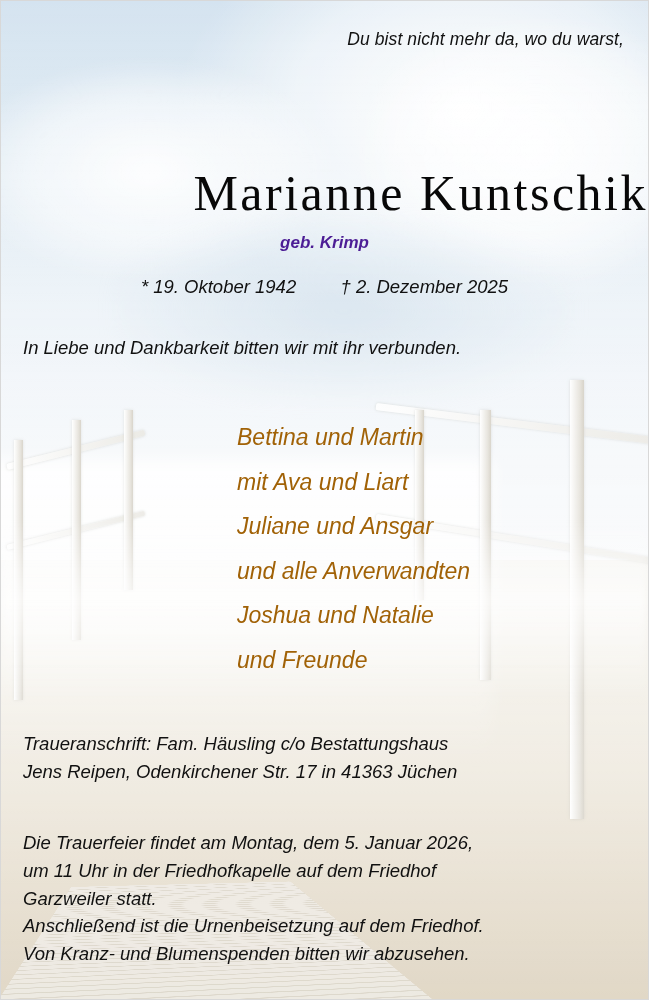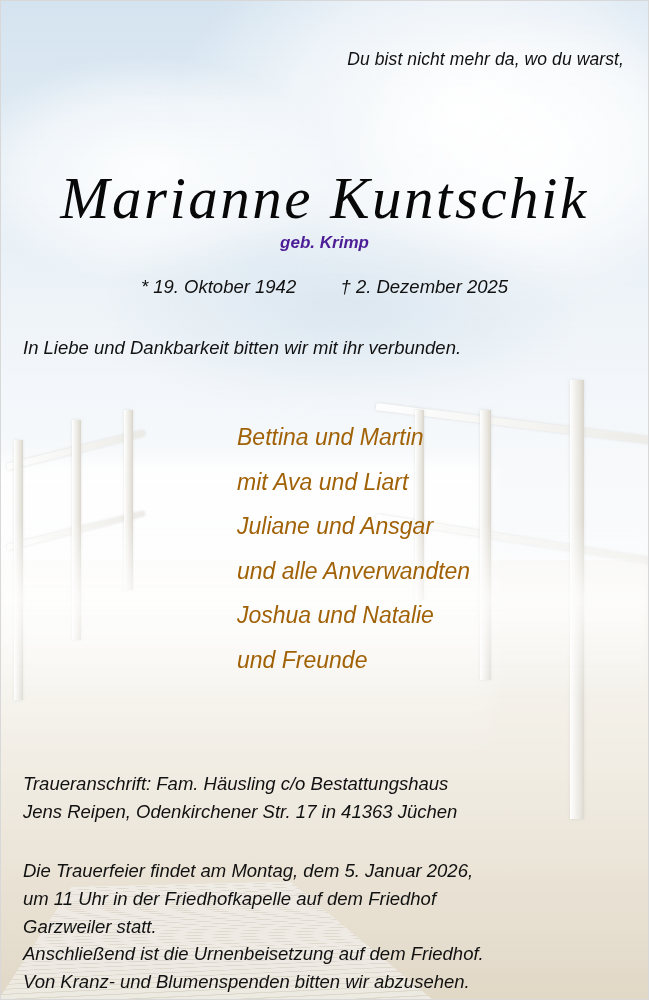--- a/index.html
+++ b/index.html
@@ -138,30 +138,29 @@
     position: absolute;
     right: 24px;
     top: 25px;
     text-align: right;
     font-style: italic;
     font-size: 17.5px;
     line-height: 1.52;
     color: #111;
     letter-spacing: 0.1px;
   }
-  .motto div { white-space: nowrap; margin-top: 20px; }
+  .motto div { white-space: nowrap; }
 
   .name {
     position: absolute;
     left: 0; right: 0;
     top: 163px;
-    text-align: center;
+    text-align: right;
     font-family: "Liberation Serif", serif;
-    font-style: italic;
-    font-size: 59px;
+    font-size: 50px;
     letter-spacing: 2.5px;
     color: #080808;
     white-space: nowrap;
   }
   .birthname {
     position: absolute;
     left: 0; right: 0;
     top: 232px;
     text-align: center;
     font-size: 17px;
@@ -200,32 +199,30 @@
   }
 
   .mourning-address {
     position: absolute;
     left: 22px;
     top: 729px;
     font-size: 18.5px;
     font-style: italic;
     line-height: 1.5;
     color: #111;
-    margin-top: 40px;
   }
 
   .ceremony {
     position: absolute;
     left: 22px;
     top: 828px;
     font-size: 18.5px;
     font-style: italic;
     line-height: 1.5;
     color: #111;
-    margin-top: 28px;
   }
   .ceremony div { white-space: nowrap; }
 </style>
 </head>
 <body>
 
 <div class="obituary">
 
   <div class="bg">
     <div class="bg-sky"></div>

